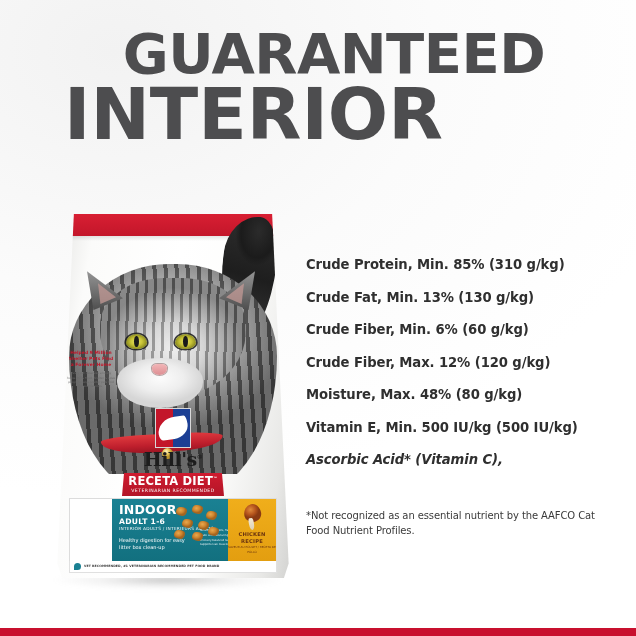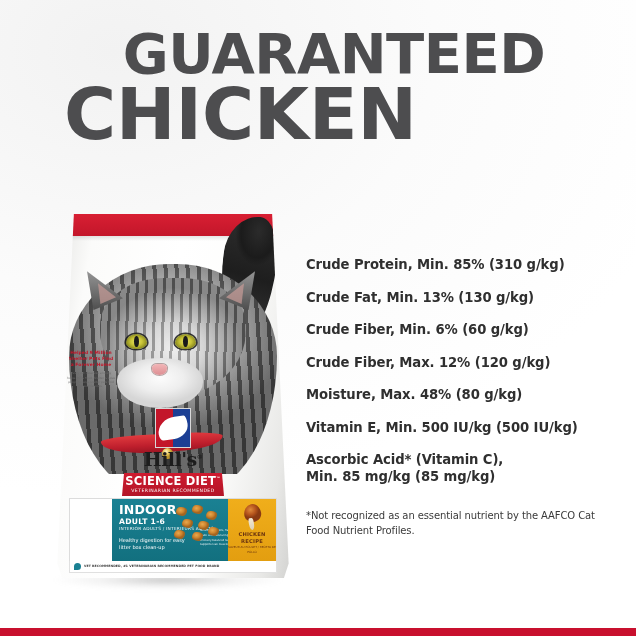--- a/index.html
+++ b/index.html
@@ -50,21 +50,21 @@
   }
   .analysis-row {
     font-family: "DejaVu Sans", sans-serif;
     font-size: 13.2px;
     font-weight: bold;
     color: #2f2f2f;
     line-height: 1.30;
     margin-bottom: 15.4px;
     letter-spacing: -0.1px;
   }
-  .analysis-row:last-child { margin-bottom: 0; }
+  .analysis-row:last-child { margin-bottom: 0; font-style: italic; }
   .analysis-row .second-line { display: block; }
 
   .footnote {
     position: absolute;
     left: 306px;
     top: 508px;
     width: 300px;
     font-family: "DejaVu Sans", sans-serif;
     font-size: 10px;
     font-weight: normal;
@@ -484,21 +484,21 @@
     background: #c8102e;
   }
 </style>
 </head>
 <body>
 
 <div class="poster">
 
   <div class="title-block">
     <div class="title-line title-line-1">GUARANTEED</div>
-    <div class="title-line title-line-2">CHICKEN</div>
+    <div class="title-line title-line-2">INTERIOR</div>
   </div>
 
   <div class="bag-wrap">
     <div class="bag-shadow"></div>
 
     <div class="bag">
       <div class="bag-top-red"></div>
       <div class="bag-top-crimp"></div>
       <div class="cat-tail"></div>
 
@@ -527,21 +527,21 @@
       </div>
 
       <div class="logo-lockup">
         <div class="logo-shield">
           <div class="shield-red"></div>
           <div class="shield-blue"></div>
           <div class="shield-swoosh"></div>
         </div>
         <div class="logo-word"><span>Hill's</span><sup>®</sup></div>
         <div class="sd-banner">
-          <div class="sd-text"><span>SCIENCE DIET</span><sup>™</sup></div>
+          <div class="sd-text"><span>RECETA DIET</span><sup>™</sup></div>
           <div class="sd-sub">VETERINARIAN RECOMMENDED</div>
         </div>
       </div>
 
       <div class="product-panel">
         <div class="panel-teal">
           <div class="panel-indoor">INDOOR</div>
           <div class="panel-adult">ADULT 1-6</div>
           <div class="panel-bil">INTERIOR ADULTS / INTERIEURS ADULTS</div>
           <div class="panel-claim">Healthy digestion for easy litter box clean-up</div>
@@ -581,20 +581,19 @@
 
   <div class="analysis">
     <div class="analysis-row">Crude Protein, Min. 85% (310 g/kg)</div>
     <div class="analysis-row">Crude Fat, Min. 13% (130 g/kg)</div>
     <div class="analysis-row">Crude Fiber, Min. 6% (60 g/kg)</div>
     <div class="analysis-row">Crude Fiber, Max. 12% (120 g/kg)</div>
     <div class="analysis-row">Moisture, Max. 48% (80 g/kg)</div>
     <div class="analysis-row">Vitamin E, Min. 500 IU/kg (500 IU/kg)</div>
     <div class="analysis-row">
       <span>Ascorbic Acid* (Vitamin C),</span>
-      <span class="second-line">Min. 85 mg/kg (85 mg/kg)</span>
     </div>
   </div>
 
   <div class="footnote">*Not recognized as an essential nutrient by the AAFCO Cat Food Nutrient Profiles.</div>
 
   <div class="bottom-rule"></div>
 </div>
 
 </body></html>

